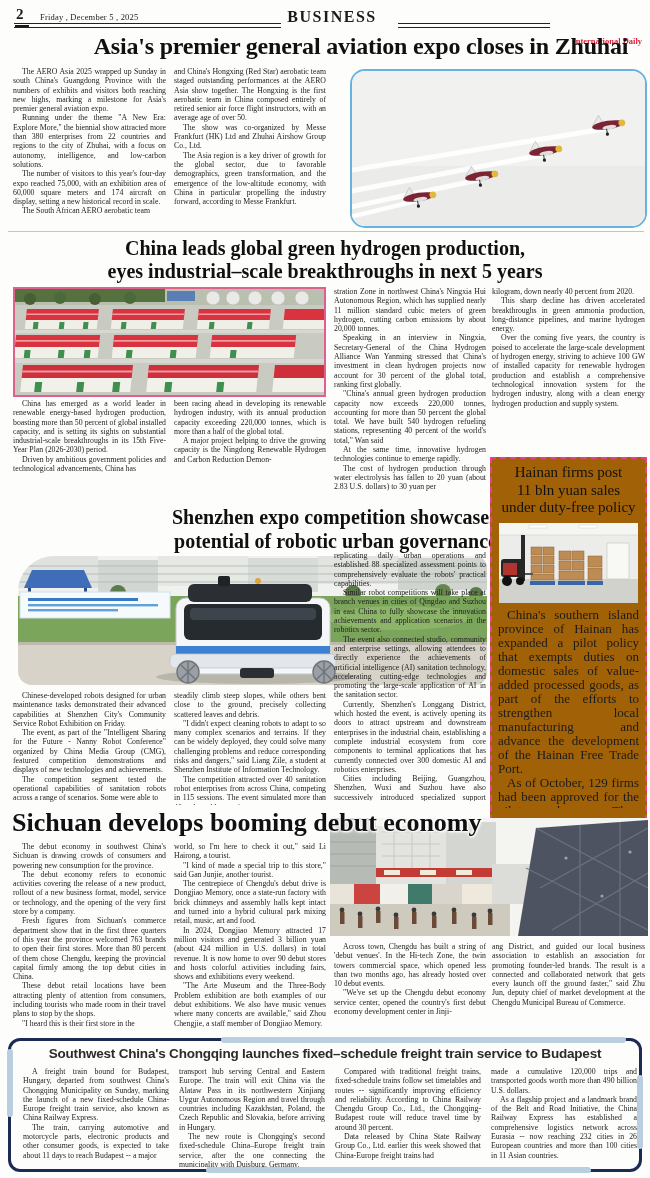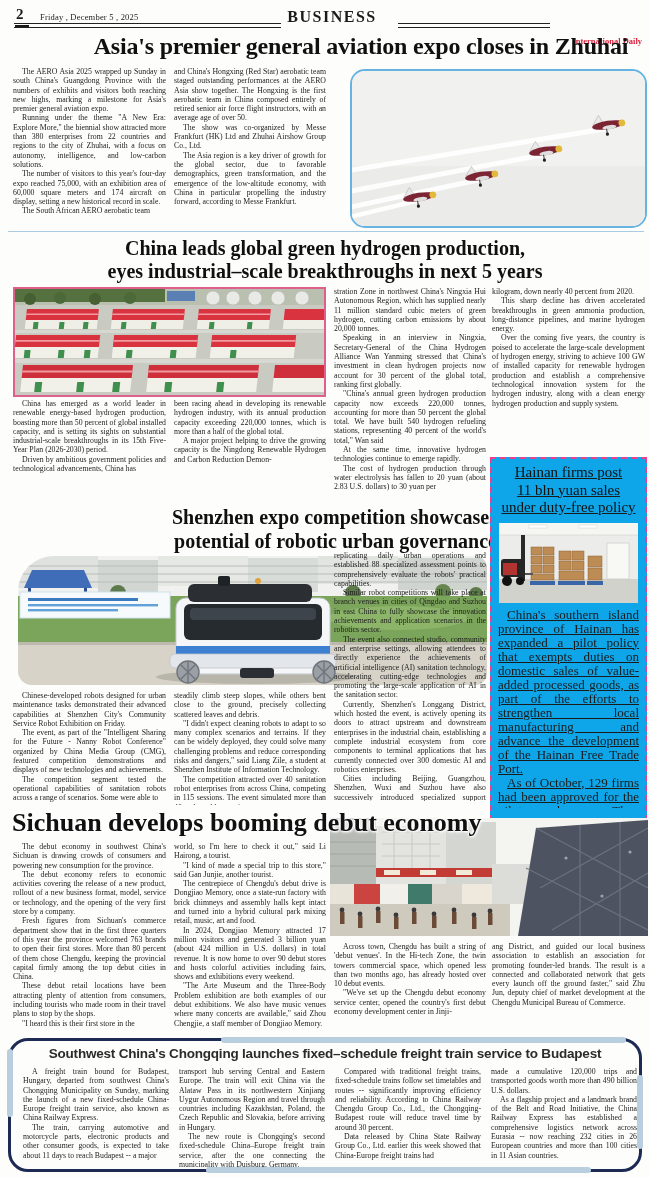--- a/index.html
+++ b/index.html
@@ -27,29 +27,29 @@
   .bodycol[data-cont] p:first-child{text-indent:0;}
   
   .photo{position:absolute;overflow:hidden;}
   .photo svg{display:block;width:100%;height:100%;}
   .photo-planes{border:2px solid #66b3e2;border-radius:15px;}
   .photo-hydrogen{border:2px solid #e0608d;}
   .photo-robot{border-radius:36px 12px 12px 14px;}
   .divider{border-top:1px solid #a9cbe3;}
   
   .hainan-box{position:absolute;border:2px dashed #ef3d8d;box-sizing:border-box;
-              background:#0ea5e9;text-decoration:underline;}
+              background:#a16207;}
   .hainan-title{font-size:15px;line-height:17.5px;text-align:center;margin-top:5px;color:#111;}
   .hainan-photo{position:relative;width:139px;height:80px;margin:6px auto 5px auto;overflow:hidden;}
   .hainan-photo svg{display:block;width:100%;height:100%;}
   .hainan-body{position:relative;font-size:13px;line-height:14px;text-align:justify;
                margin:0 6px;overflow:hidden;height:200px;}
   .hainan-body p{margin:0;text-indent:9px;}
   
-  .freight-box{position:absolute;border:3px solid #1c2a54;border-radius:20px;box-sizing:border-box;
+  .freight-box{position:absolute;border:3px solid #1c2a54;border-radius:12px;box-sizing:border-box;
                background:#fdfdfb;}
   .freight-head{position:absolute;left:0;right:0;top:5px;text-align:center;
                 font-family:"Liberation Sans", sans-serif;font-weight:bold;font-size:13.5px;
                 letter-spacing:-.2px;color:#2b2b2b;}
   .bluebar{position:absolute;background:#b9cfdf;border-radius:3px;z-index:3;}
 </style>
 </head>
 <body>
 
 <div id="page">

